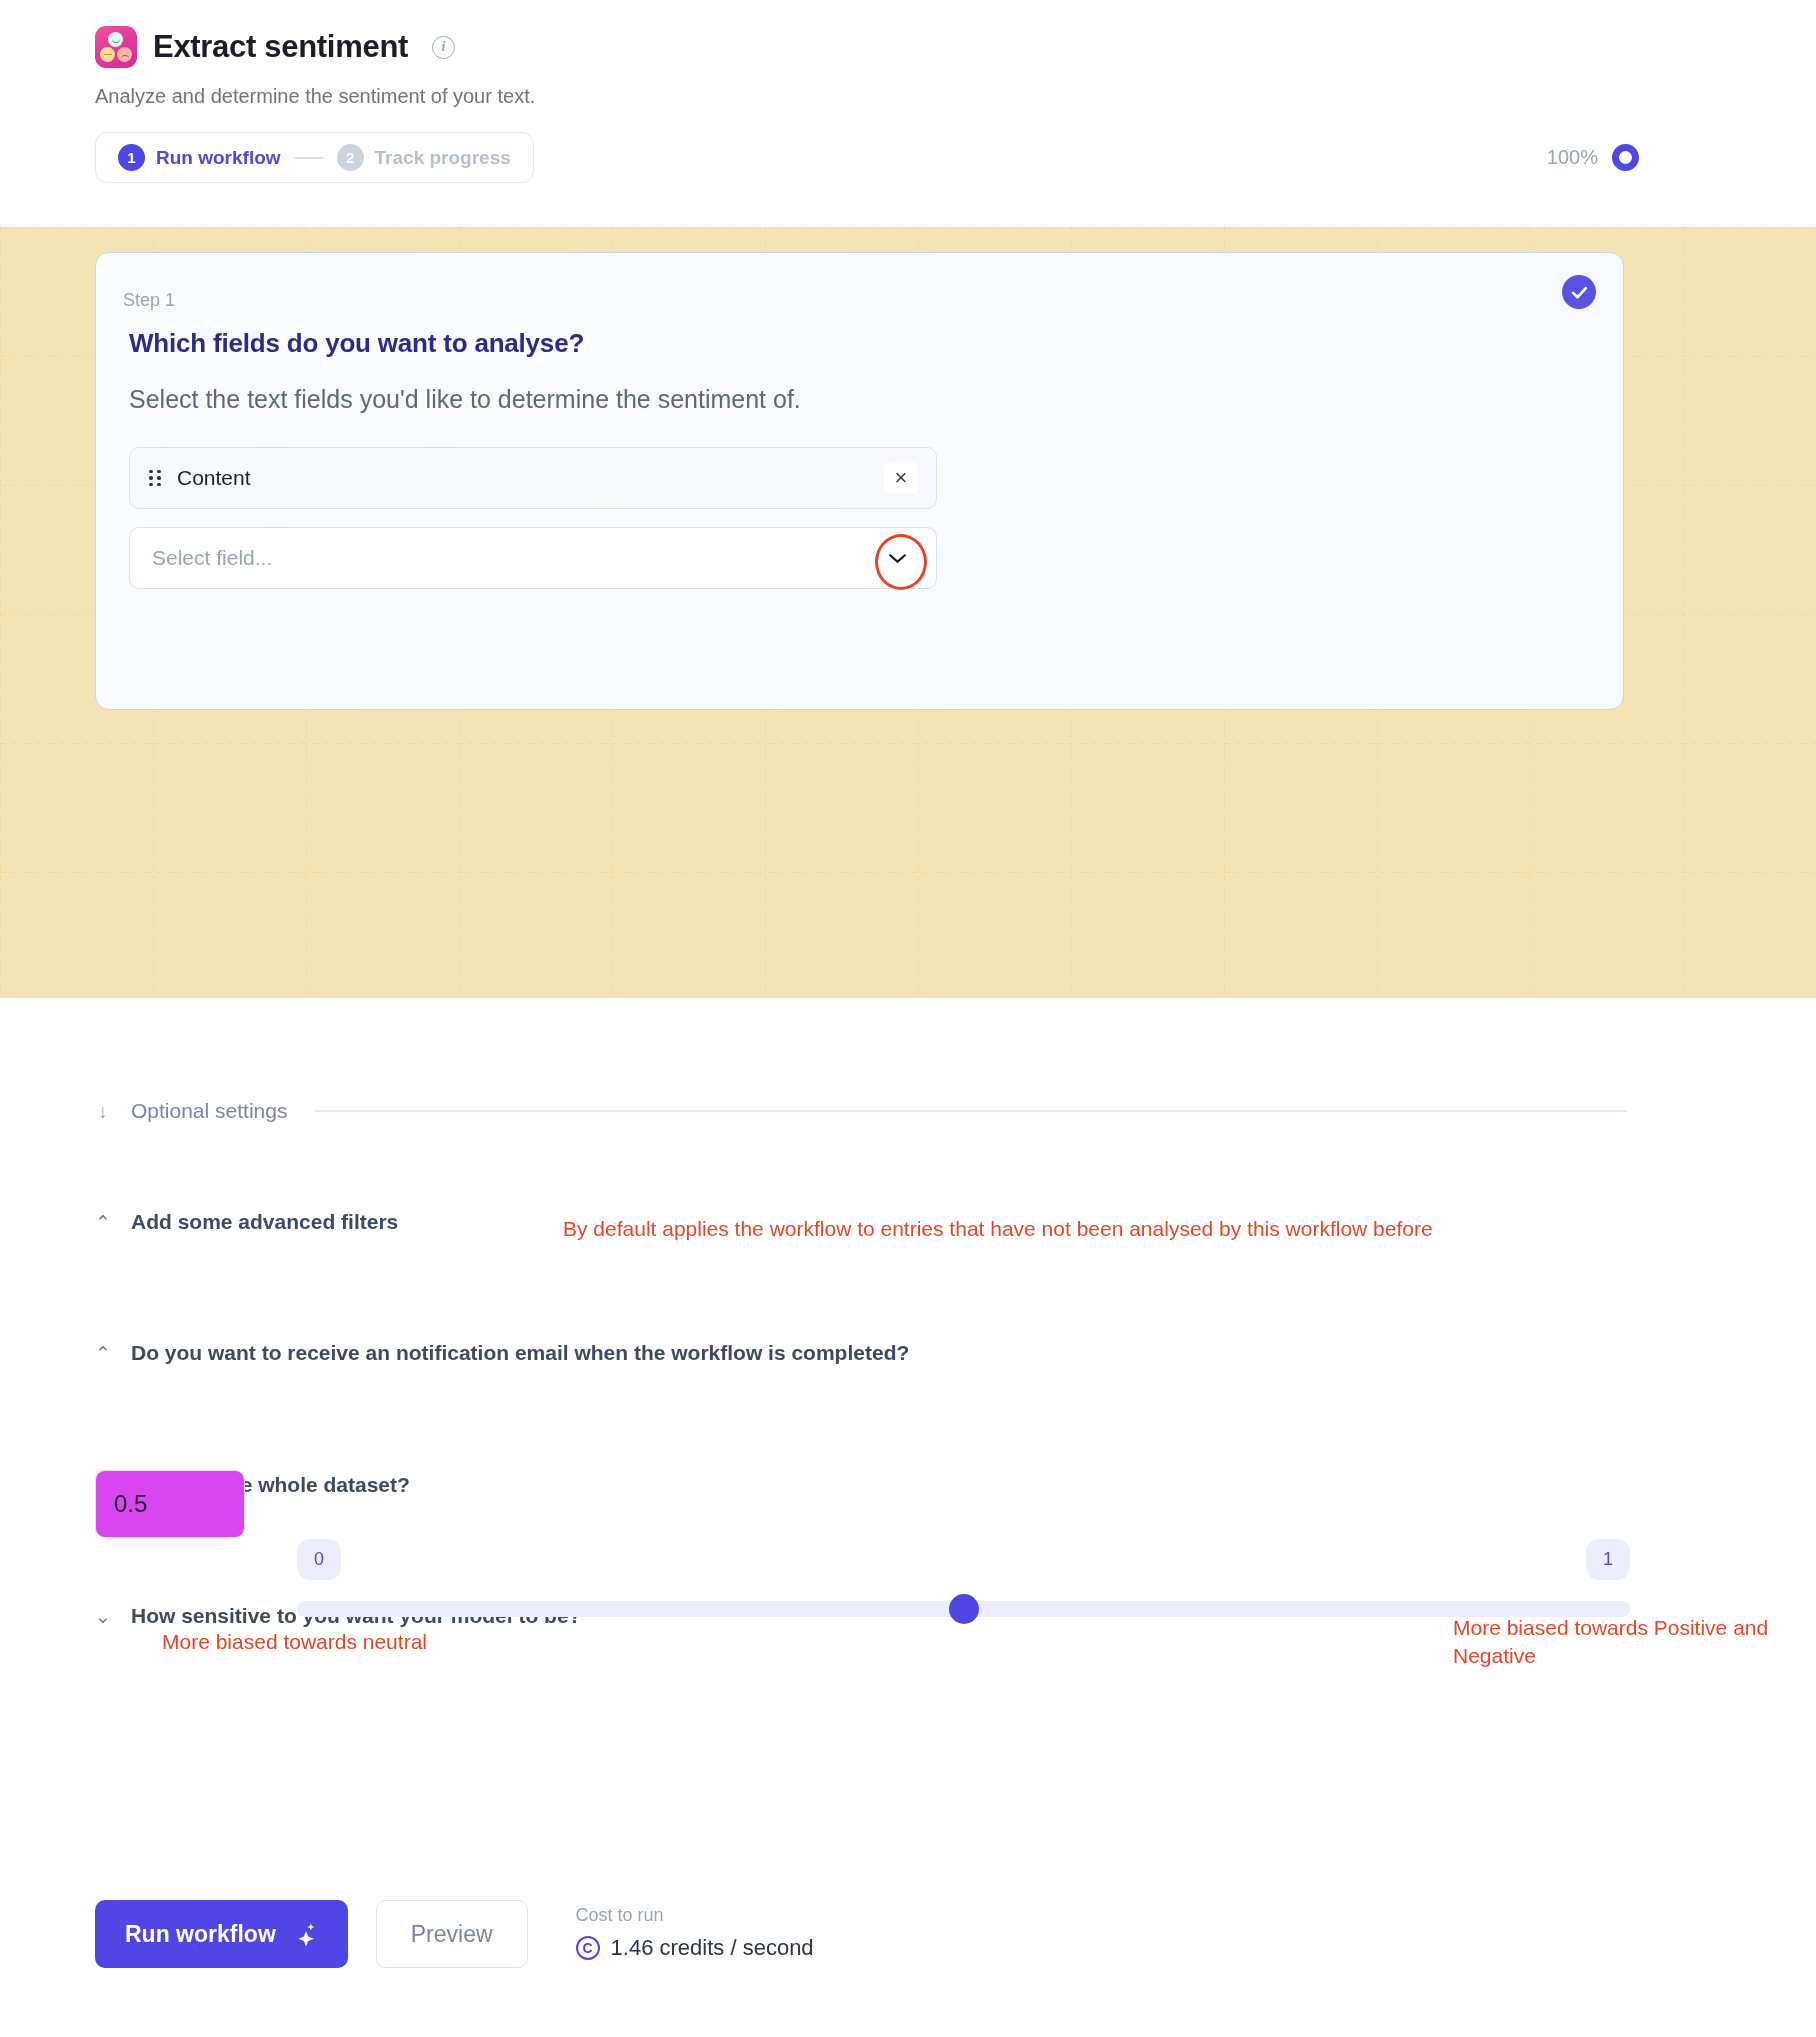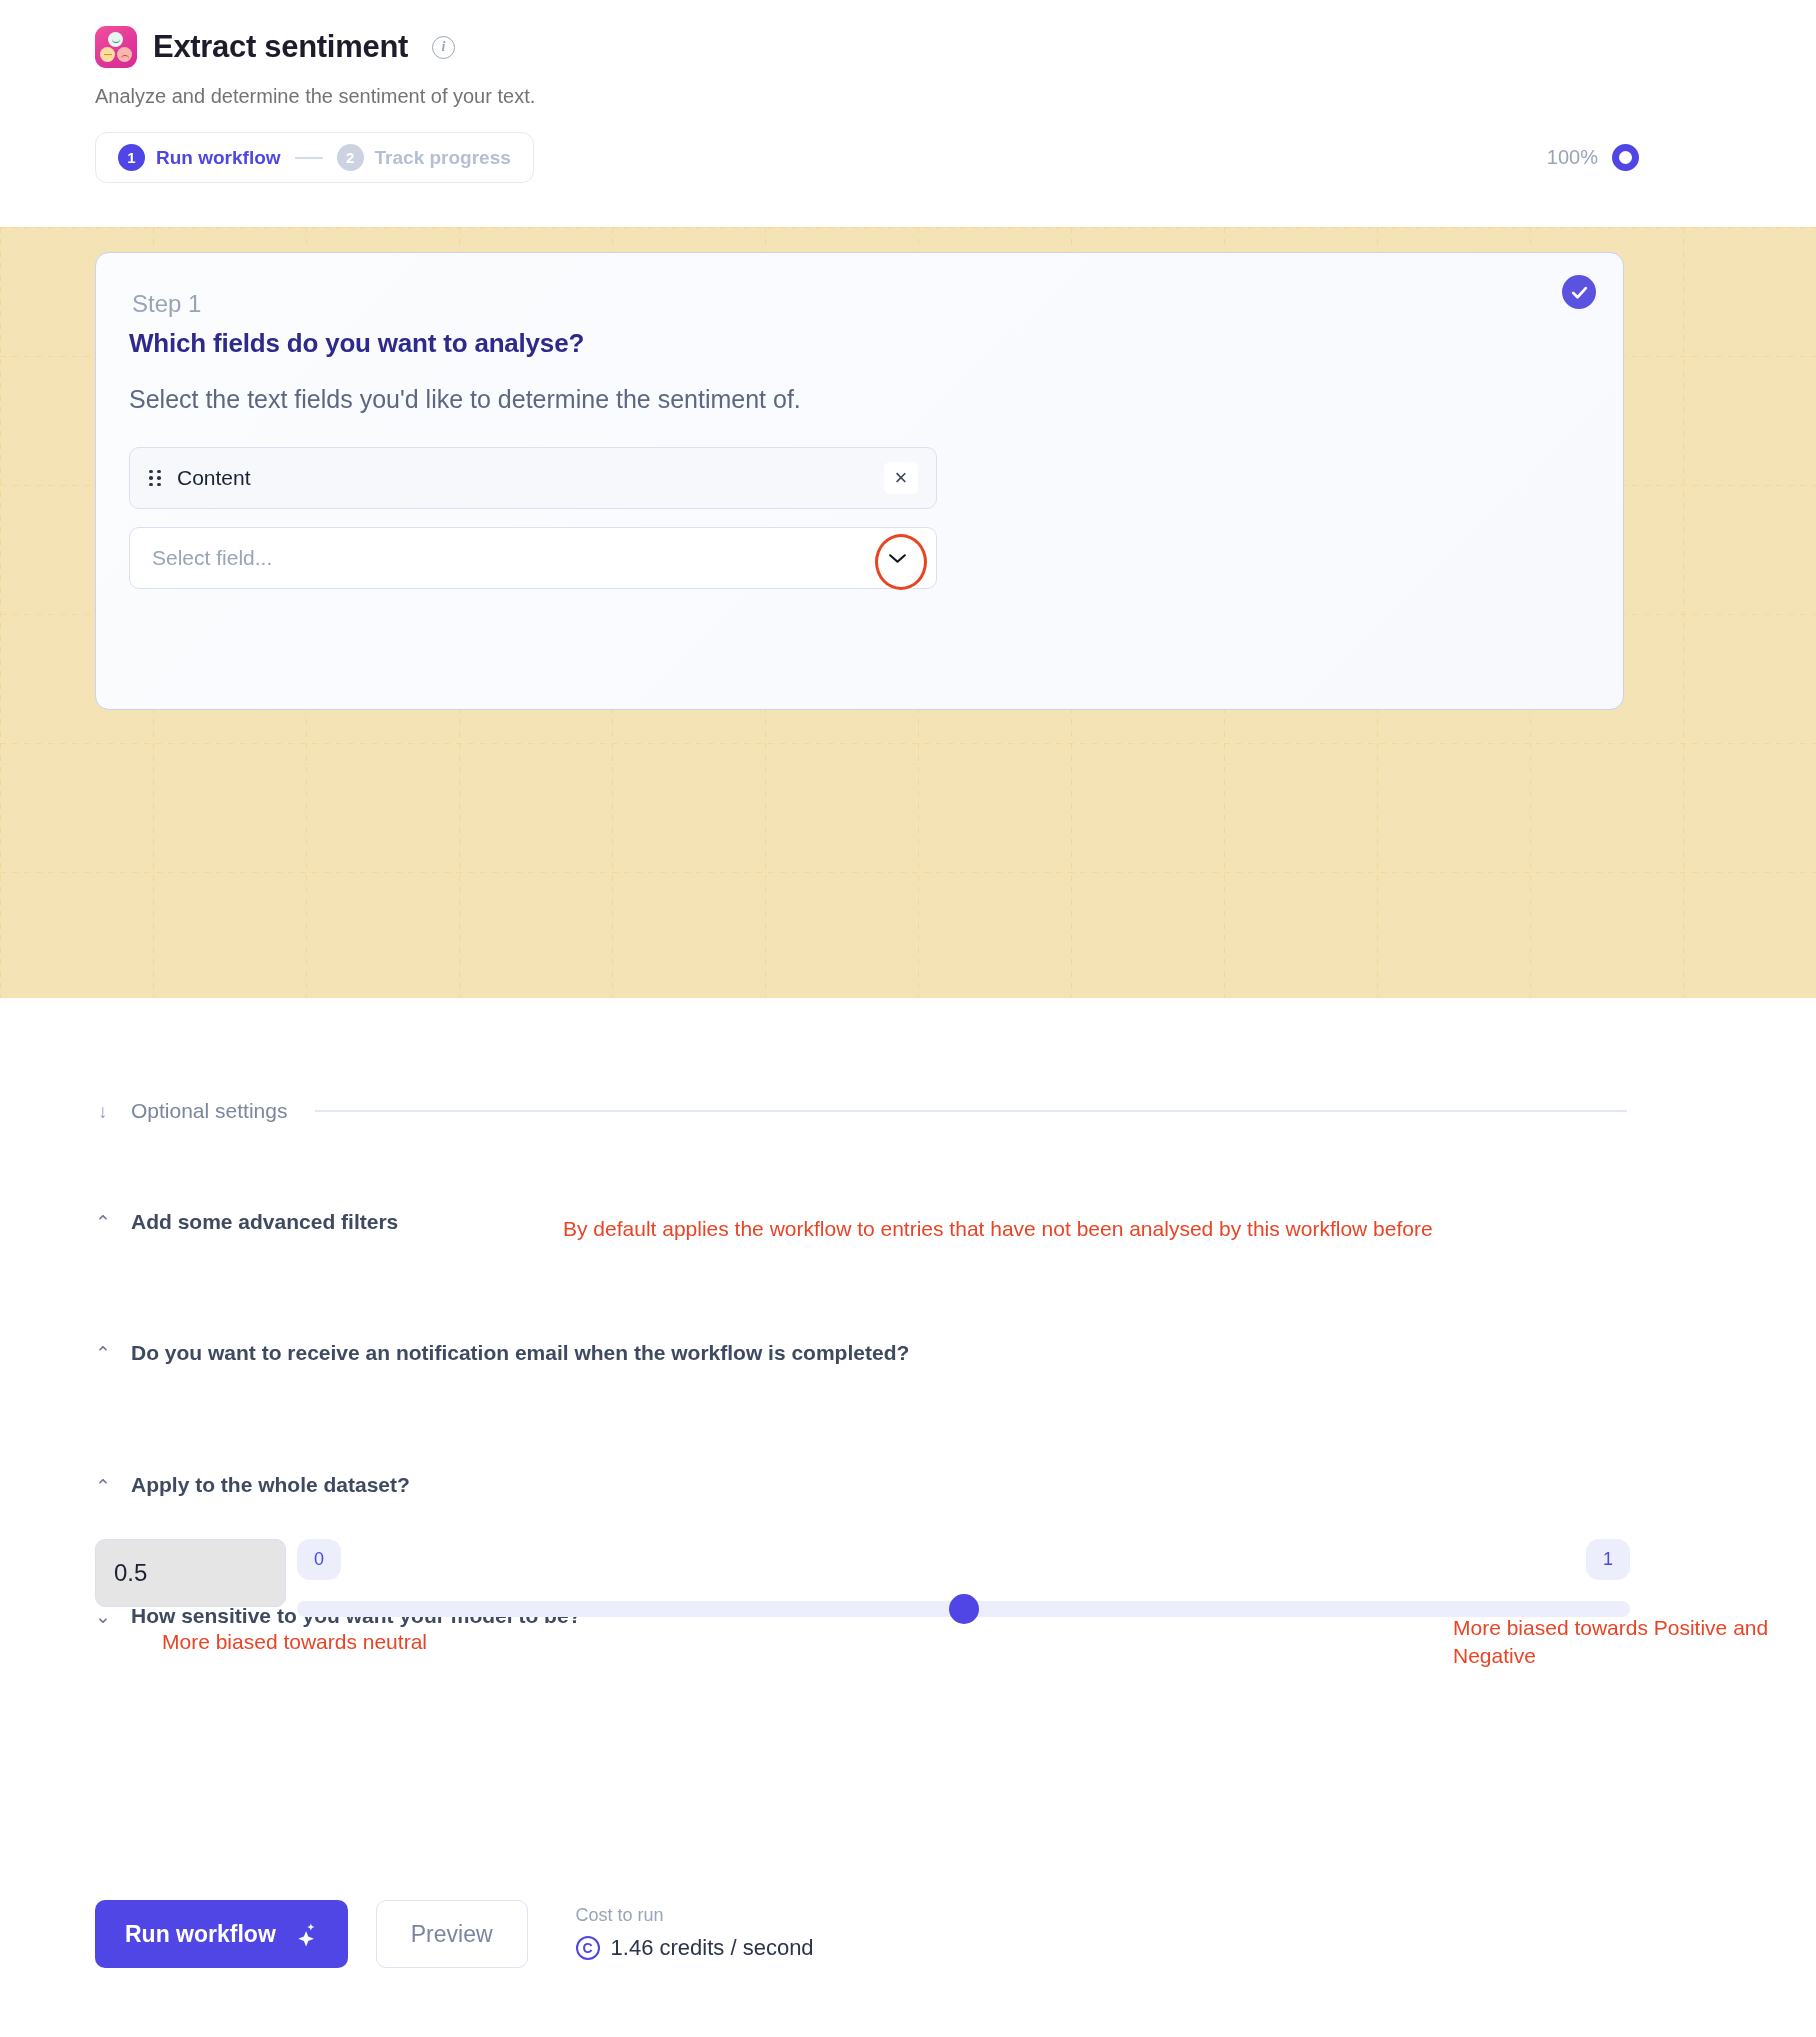--- a/index.html
+++ b/index.html
@@ -129,22 +129,22 @@
     border: 1.5px solid #c9d2f0; border-radius: 14px;
   }
   .check-badge {
     position: absolute; right: 27px; top: 22px;
     width: 34px; height: 34px; border-radius: 50%;
     background: #5b52e0; display: flex; align-items: center; justify-content: center;
   }
   .check-badge svg { width: 19px; height: 19px; }
 
   .step-eyebrow {
-    position: absolute; left: 36px; top: 37px;
-    font-size: 24px; color: #9aa4b8;
+    position: absolute; left: 27px; top: 37px;
+    font-size: 18px; color: #9aa4b8;
   }
   .step-heading {
     position: absolute; left: 33px; top: 75px;
     font-size: 26px; font-weight: 700; color: #2d2a8c; letter-spacing: -0.2px;
   }
   .step-desc {
     position: absolute; left: 33px; top: 132px;
     font-size: 25px; color: #5d6782;
   }
 
@@ -200,23 +200,23 @@
     color: #ea4426; font-size: 21px; line-height: 1.34;
   }
 
   
   .sens-desc {
     position: absolute; left: 95px; top: 1427px;
     width: 1294px; font-size: 20px; color: #6f7b93; line-height: 1.55;
   }
 
   .num-box {
-    position: absolute; left: 95px; top: 1539px;
-    width: 191px; height: 68px;
-    border: 1.5px solid #d9e0f2; border-radius: 10px; background: #e5e5e5;
+    position: absolute; left: 95px; top: 1470px;
+    width: 150px; height: 68px;
+    border: 1.5px solid #d9e0f2; border-radius: 10px; background: #d946ef;
     display: flex; align-items: center; padding-left: 18px;
     font-size: 24px; color: #1a2233;
   }
 
   .slider-wrap { position: absolute; left: 297px; top: 1539px; width: 1333px; height: 109px; }
   .tick-pill {
     position: absolute; top: 0;
     min-width: 44px; height: 41px; border-radius: 13px;
     background: #eceefb; color: #4f46e5; font-size: 18px;
     display: flex; align-items: center; justify-content: center; padding: 0 13px;

